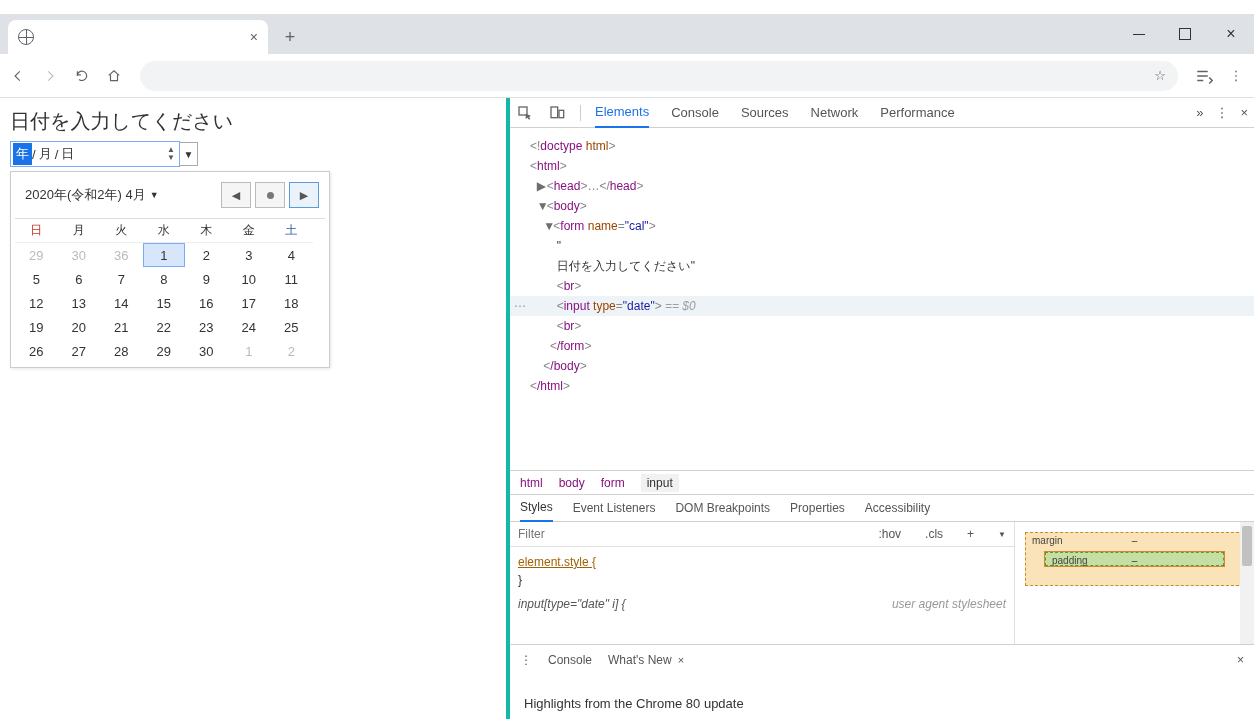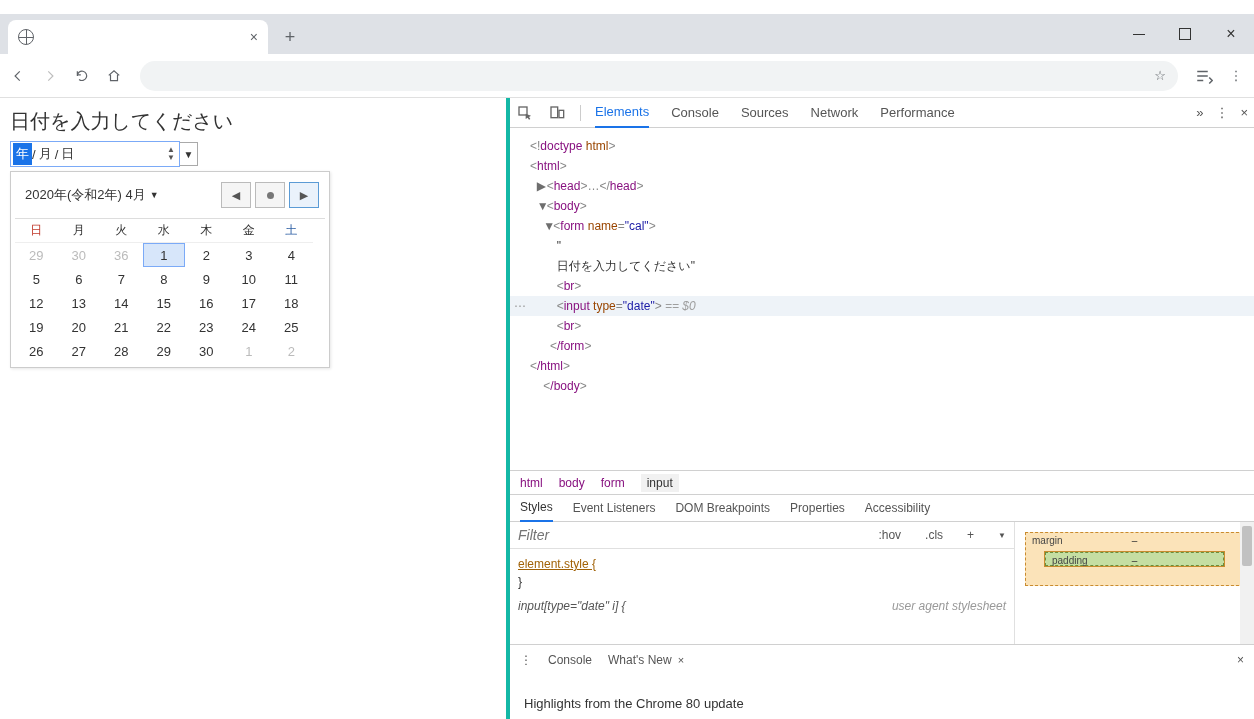--- a/index.html
+++ b/index.html
@@ -83,21 +83,21 @@
 .dt-crumbs { height: 24px; border-top: 1px solid #d0d0d0; display: flex; align-items: center; padding: 0 10px; gap: 16px; font-size: 12px; }
 .dt-crumbs span { color: #881280; }
 .dt-crumbs span.sel { color: #333; background: #f1f1f1; padding: 2px 6px; }
 
 .dt-styles-tabs { height: 28px; border-top: 1px solid #d0d0d0; border-bottom: 1px solid #d0d0d0; display: flex; align-items: center; gap: 20px; padding: 0 10px; font-size: 12px; color: #555; }
 .dt-styles-tabs .active { color: #333; border-bottom: 2px solid #1a73e8; height: 28px; display: flex; align-items: center; }
 
 .dt-styles-body { display: flex; }
 .dt-styles-left { flex: 1; }
 .dt-filter-row { display: flex; border-bottom: 1px solid #e0e0e0; }
-.dt-filter { flex: 1; border: none; padding: 5px 8px; font-size: 14px; font-style: italic; }
+.dt-filter { flex: 1; border: none; padding: 5px 8px; font-size: 12px; }
 .dt-filter-btns { display: flex; align-items: center; gap: 24px; padding: 0 8px; font-family: monospace; color: #555; font-size: 12px; justify-content: center; }
 .dt-filter-btns .dd { font-size: 8px; }
 .dt-css { font-family: Menlo, Consolas, monospace; font-size: 12px; padding: 6px 8px; color: #333; line-height: 18px; }
 .dt-css .sel2 { color: #a16207; text-decoration: underline; }
 .dt-css .it { font-style: italic; color: #555; }
 .dt-css .uas { color: #999; font-style: italic; float: right; }
 
 .dt-box-model { width: 240px; padding: 10px; border-left: 1px solid #e0e0e0; position: relative; }
 .bm-margin { background: #fbe3b9; border: 1px dashed #c98b2e; padding: 18px; position: relative; }
 .bm-border { background: #fddb9a; border: 1px solid #c98b2e; position: relative; }
@@ -296,22 +296,22 @@
       <div class="dom-line"><span class="pnc">&lt;</span><span class="tagn">html</span><span class="pnc">&gt;</span></div>
       <div class="dom-line">  <span class="arrow">▶</span><span class="pnc">&lt;</span><span class="tagn">head</span><span class="pnc">&gt;</span><span class="pnc">…</span><span class="pnc">&lt;/</span><span class="tagn">head</span><span class="pnc">&gt;</span></div>
       <div class="dom-line">  <span class="arrow">▼</span><span class="pnc">&lt;</span><span class="tagn">body</span><span class="pnc">&gt;</span></div>
       <div class="dom-line">    <span class="arrow">▼</span><span class="pnc">&lt;</span><span class="tagn">form</span> <span class="attrn">name</span><span class="pnc">=</span><span class="attrv">"<span>cal</span>"</span><span class="pnc">&gt;</span></div>
       <div class="dom-line">        <span class="txt">"</span></div>
       <div class="dom-line">        <span class="txt">日付を入力してください"</span></div>
       <div class="dom-line">        <span class="pnc">&lt;</span><span class="tagn">br</span><span class="pnc">&gt;</span></div>
       <div class="dom-line dom-sel">        <span class="pnc">&lt;</span><span class="tagn">input</span> <span class="attrn">type</span><span class="pnc">=</span><span class="attrv">"<span>date</span>"</span><span class="pnc">&gt;</span> <span class="eq0">== $0</span></div>
       <div class="dom-line">        <span class="pnc">&lt;</span><span class="tagn">br</span><span class="pnc">&gt;</span></div>
       <div class="dom-line">      <span class="pnc">&lt;</span><span class="tagn">/form</span><span class="pnc">&gt;</span></div>
+      <div class="dom-line">    <span class="pnc">&lt;</span><span class="tagn">/body</span><span class="pnc">&gt;</span></div>
       <div class="dom-line"><span class="pnc">&lt;</span><span class="tagn">/html</span><span class="pnc">&gt;</span></div>
-      <div class="dom-line">    <span class="pnc">&lt;</span><span class="tagn">/body</span><span class="pnc">&gt;</span></div>
     </div>
 
     <div class="dt-crumbs" id="crumbs-slot">
         <span>html</span>
         <span>body</span>
         <span>form</span>
         <span class="sel">input</span>
       </div>
 
     <div class="dt-styles-tabs" id="styles-tabs-slot">

